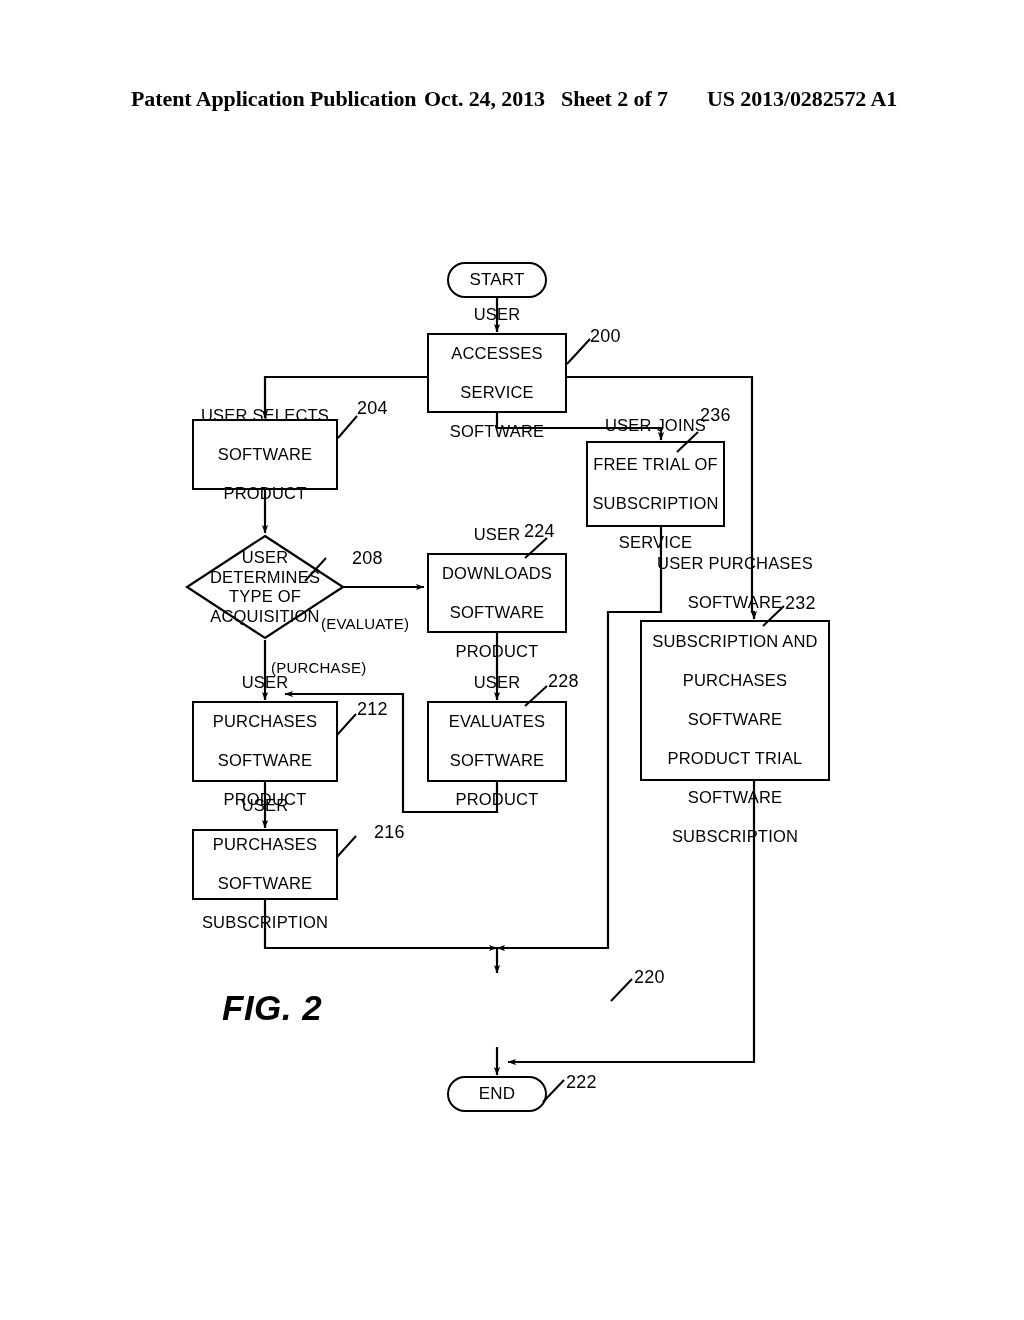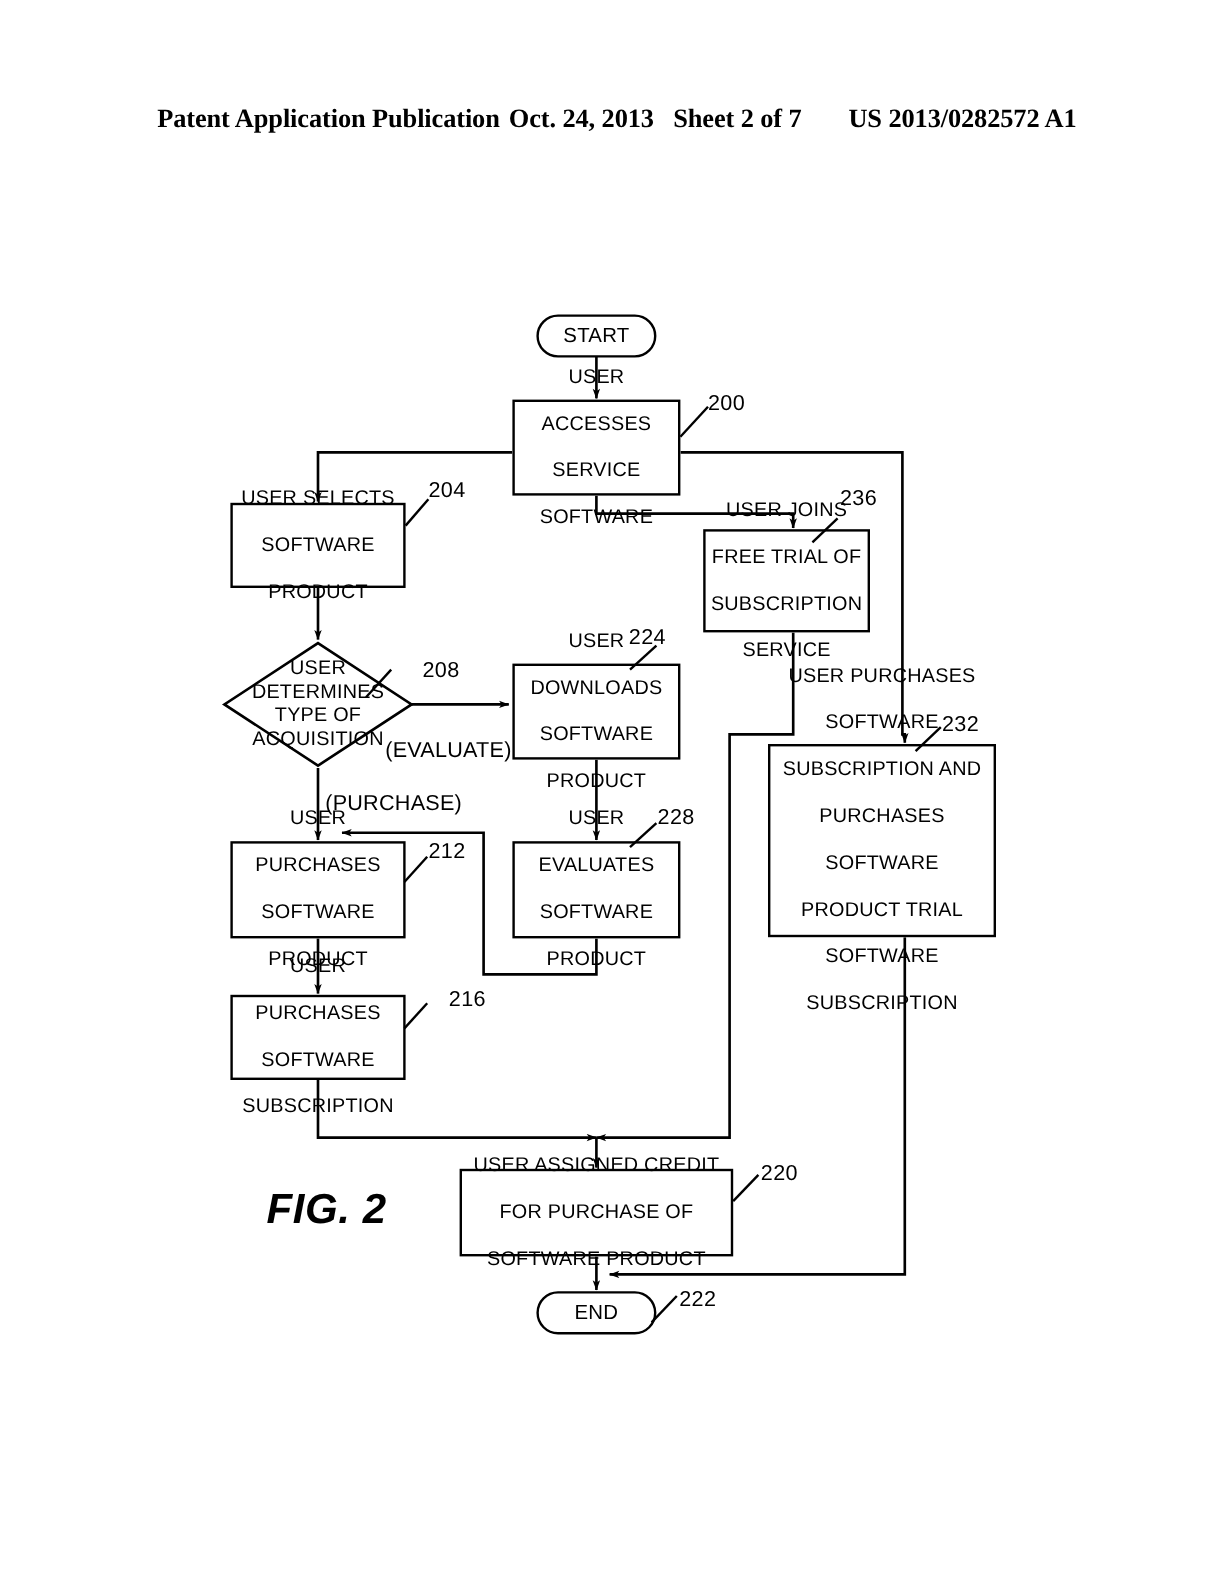--- a/index.html
+++ b/index.html
@@ -106,21 +106,21 @@
   
   .leader {
     position: absolute;
     z-index: 4;
     pointer-events: none;
   }
 
   
   .branch-label {
     position: absolute;
-    font-size: 18px;
+    font-size: 15px;
     letter-spacing: 0.2px;
     z-index: 4;
     white-space: nowrap;
   }
 
   
   #wires {
     position: absolute;
     left: 0; top: 0;
     width: 1024px;
@@ -307,27 +307,20 @@
       <span>PURCHASES</span><br>
       <span>SOFTWARE</span><br>
       <span>SUBSCRIPTION</span>
     </span>
   </div>
   <svg class="leader" style="left:336px; top:833px;" width="30" height="26">
     <line x1="1" y1="24" x2="20" y2="3" stroke="#000" stroke-width="2"></line>
   </svg>
   <div class="ref" style="left:357px; top:822px;margin-left:17px;">216</div>
 
-  <div class="node" style="left:383px; top:974px; width:228px; height:73px;">
-    <span>
-      <span>USER ASSIGNED CREDIT</span><br>
-      <span>FOR PURCHASE OF</span><br>
-      <span>SOFTWARE PRODUCT</span>
-    </span>
-  </div>
   <svg class="leader" style="left:610px; top:977px;" width="32" height="26">
     <line x1="1" y1="24" x2="22" y2="2" stroke="#000" stroke-width="2"></line>
   </svg>
   <div class="ref" style="left:634px; top:967px;">220</div>
 
   <div class="node terminal" style="left:447px; top:1076px; width:100px; height:36px;">
     <span>END</span>
   </div>
   <svg class="leader" style="left:542px; top:1078px;" width="32" height="26">
     <line x1="1" y1="24" x2="22" y2="2" stroke="#000" stroke-width="2"></line>

